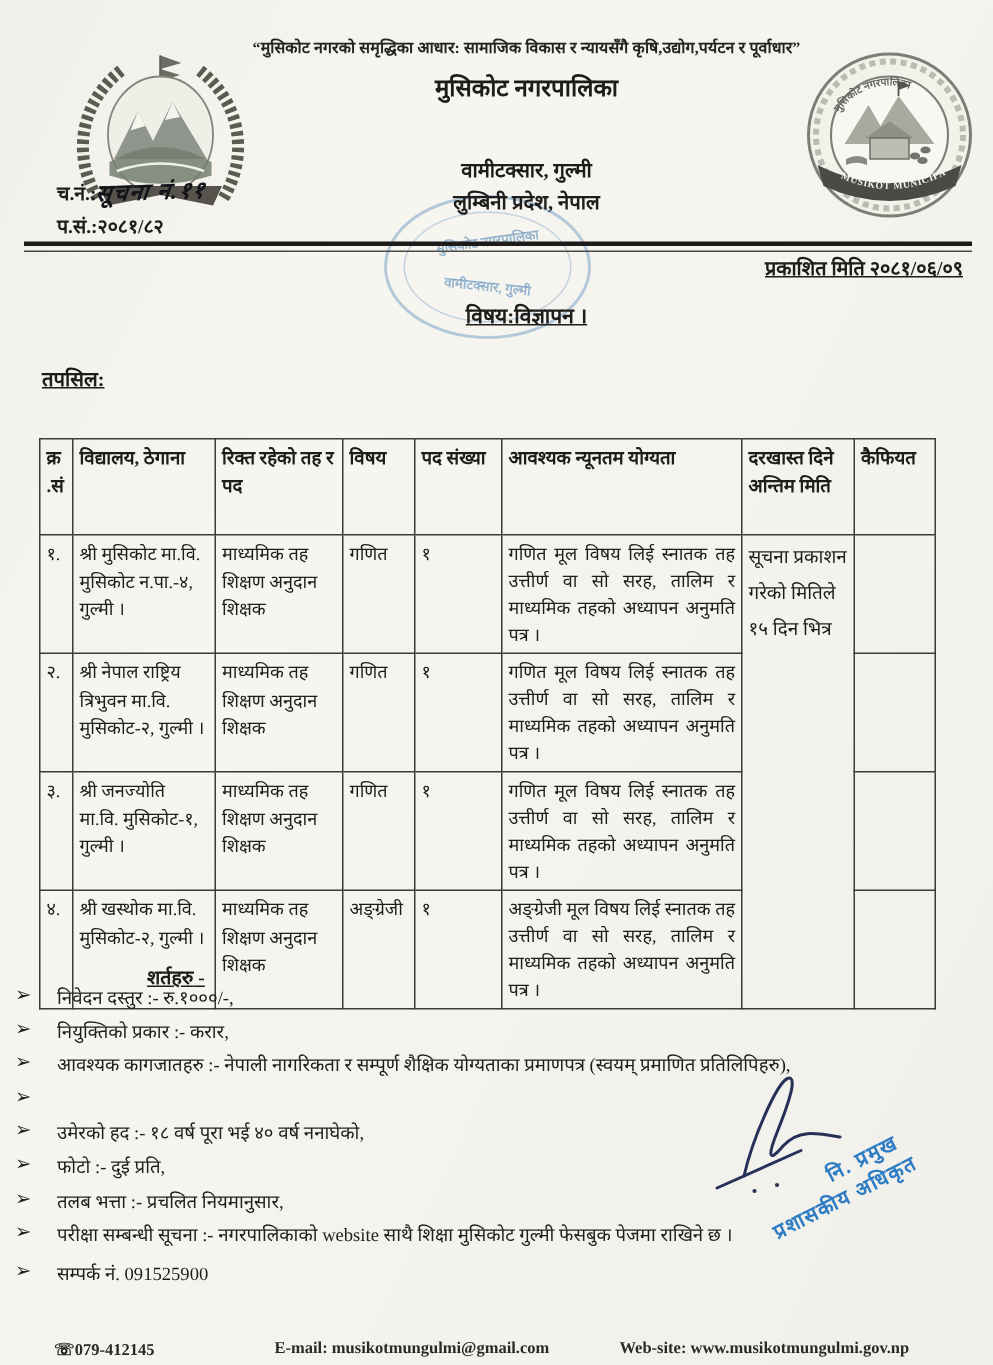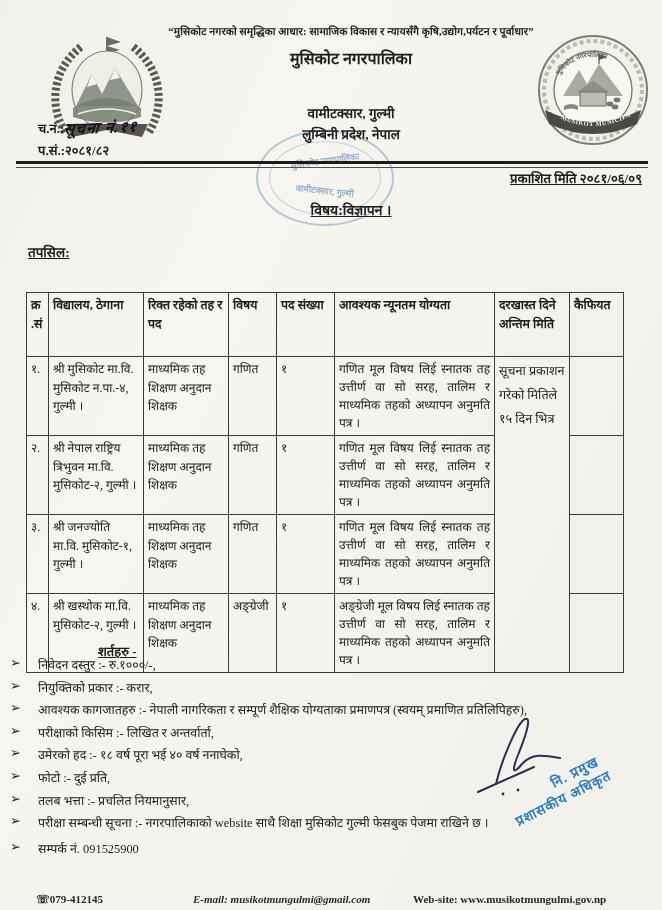--- a/index.html
+++ b/index.html
@@ -95,21 +95,21 @@
   .stamp-text{
     left:452px;top:772px;width:214px;z-index:3;
     transform:rotate(-27deg);color:#2e7cc4;font-weight:bold;
     font-family:"Liberation Sans","DejaVu Sans",sans-serif;
   }
   .stamp-text .l1{font-size:13.5px;text-align:center;padding-left:44px;letter-spacing:1px;}
   .stamp-text .l2{font-size:13.5px;text-align:center;letter-spacing:1px;}
 
   .footer{z-index:3;font-size:11px;font-weight:bold;color:#2a2926;top:893px;text-align:right;}
   .footer.phone{left:36px;}
-  .footer.email{left:193px;font-style:italic;}
+  .footer.email{left:183px;}
   .footer.web{left:413px;}
 </style>
 </head>
 <body>
 
 <div class="page">
 
   <div class="abs emblem-left">
     <svg width="122" height="106" viewBox="0 0 122 106">
       <g fill="none">
@@ -237,21 +237,21 @@
           <td class="c7"></td>
         </tr>
       </tbody>
   </table>
 
   <div class="abs terms-head"><span>शर्तहरु</span><span> -</span></div>
   <ul class="terms-list">
       <li><span class="arrow">➢</span><span>निवेदन दस्तुर :- रु.१०००/-,</span></li>
       <li><span class="arrow">➢</span><span>नियुक्तिको प्रकार :- करार,</span></li>
       <li><span class="arrow">➢</span><span>आवश्यक कागजातहरु :- नेपाली नागरिकता र सम्पूर्ण शैक्षिक योग्यताका प्रमाणपत्र (स्वयम् प्रमाणित प्रतिलिपिहरु),</span></li>
-      <li><span class="arrow">➢</span><span>परीक्षाको किसिम :- लिखित र अन्तर्वार्ता,</span></li>
+      <li><span class="arrow">➢</span></li>
       <li><span class="arrow">➢</span><span>उमेरको हद :- १८ वर्ष पूरा भई ४० वर्ष ननाघेको,</span></li>
       <li><span class="arrow">➢</span><span>फोटो :- दुई प्रति,</span></li>
       <li><span class="arrow">➢</span><span>तलब भत्ता :- प्रचलित नियमानुसार,</span></li>
       <li><span class="arrow">➢</span><span>परीक्षा सम्बन्धी सूचना :- नगरपालिकाको website साथै शिक्षा मुसिकोट गुल्मी फेसबुक पेजमा राखिने छ ।</span></li>
       <li><span class="arrow">➢</span><span>सम्पर्क नं. 091525900</span></li>
     </ul>
 
   <div class="abs signature">
     <svg width="132" height="88" viewBox="0 0 132 88">
       <g fill="none" stroke="#273058" stroke-width="2" stroke-linecap="round">

